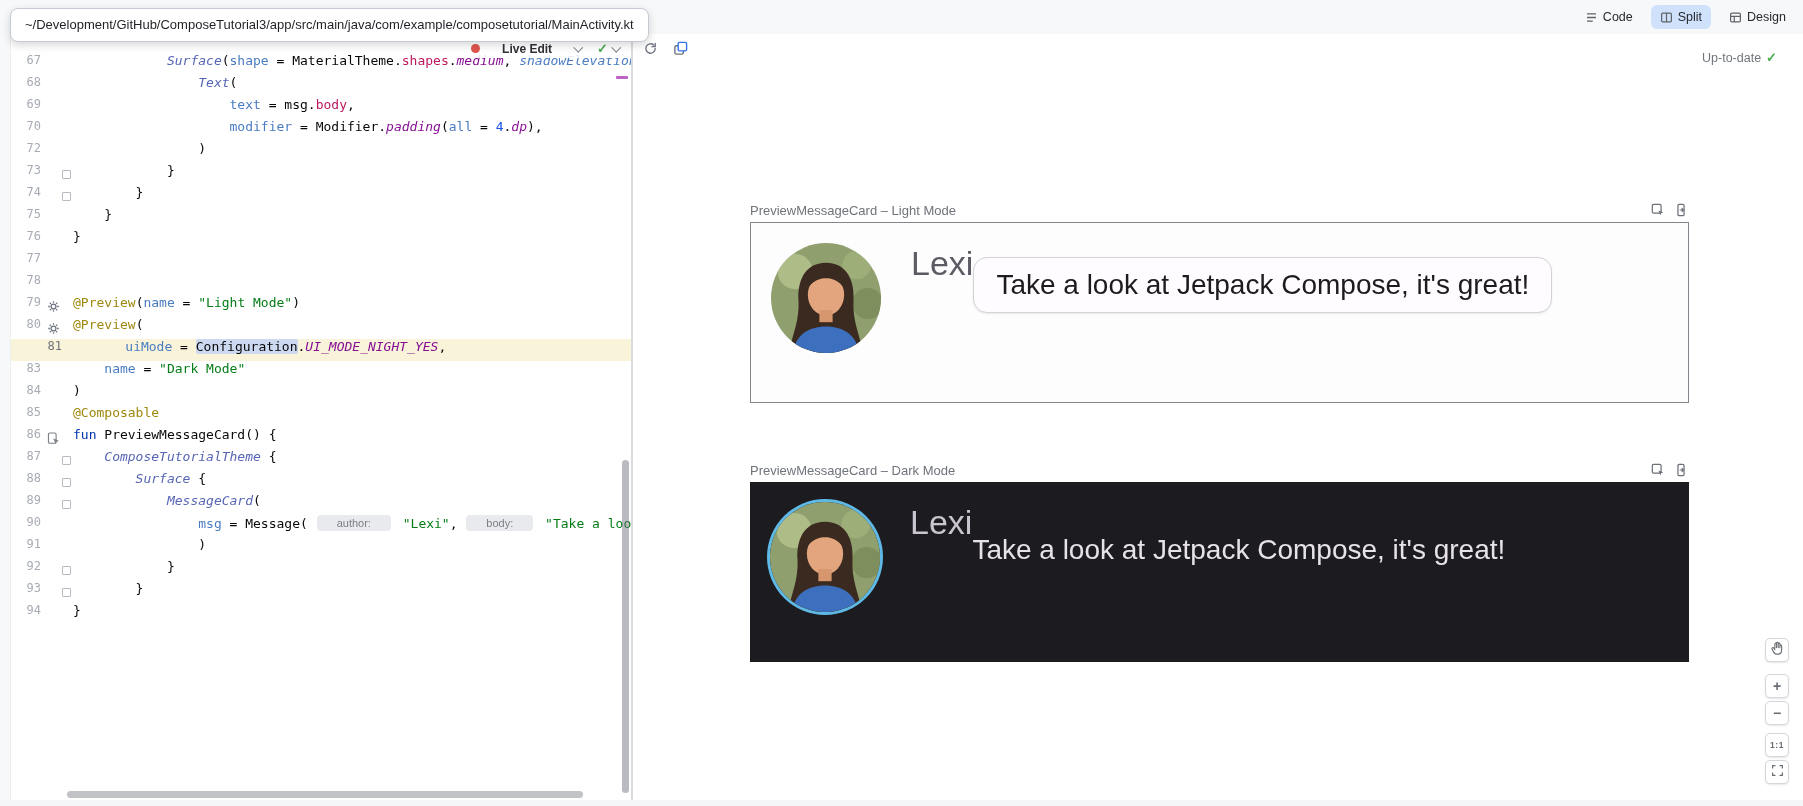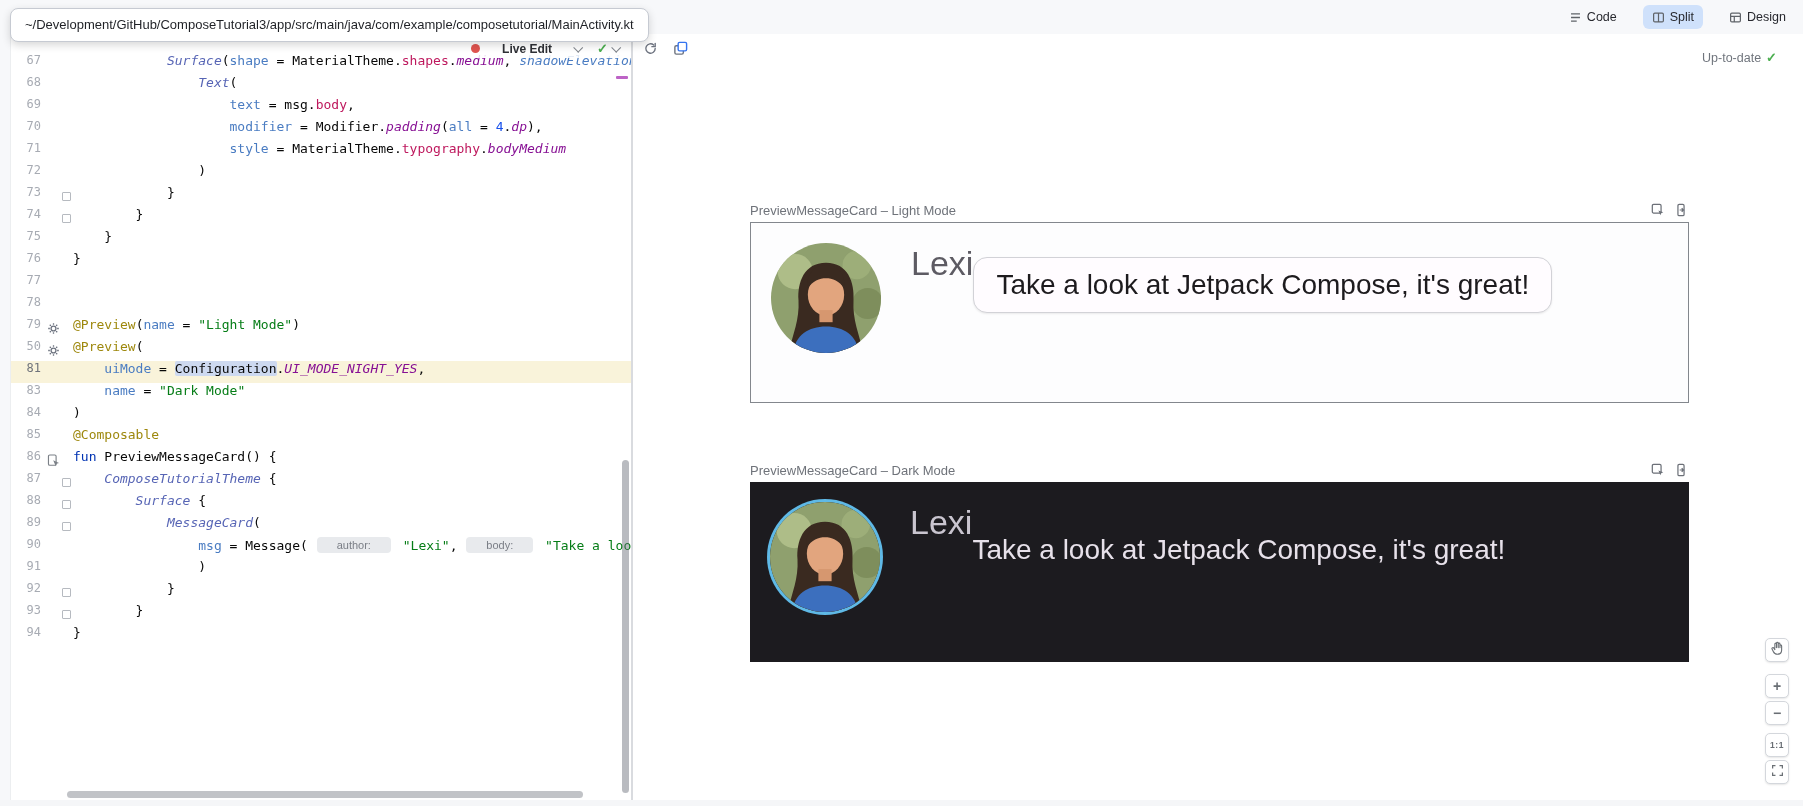--- a/index.html
+++ b/index.html
@@ -1,42 +1,42 @@
 <!DOCTYPE html>
 <html><head>
 <meta charset="utf-8">
 <style>
   html,body{margin:0;padding:0;}
   body{width:1803px;height:806px;overflow:hidden;background:#f5f6f8;font-family:"Liberation Sans",sans-serif;-webkit-font-smoothing:antialiased;}
   .app{position:relative;width:1803px;height:806px;}
 
   
   .topbar{position:absolute;top:0;left:0;right:0;height:34px;background:#f7f8fa;border-bottom:1px solid #e6e8eb;}
-  .mode-switcher{position:absolute;right:8px;top:5px;display:flex;gap:17px;align-items:center;}
+  .mode-switcher{position:absolute;right:8px;top:5px;display:flex;gap:9px;align-items:center;}
   .mode{display:flex;align-items:center;gap:5px;height:24px;padding:0 9px;border:none;background:transparent;border-radius:6px;font:12.5px "Liberation Sans",sans-serif;color:#27282e;cursor:default;}
   .mode.selected{background:#cfe1fb;}
   .mode svg{display:block;}
 
   
   .breadcrumb-popup{position:absolute;left:10px;top:8px;z-index:60;height:32px;line-height:31px;padding:0 14px;background:#ffffff;border:1px solid #c6cad2;border-radius:8px;box-shadow:0 3px 8px rgba(0,0,0,.16);font-size:13px;color:#1f2126;white-space:nowrap;}
 
   
   .main{position:absolute;top:34px;left:0;right:0;bottom:6px;display:flex;justify-content:space-between;}
   .left-stripe{flex:0 0 10px;background:#f7f8fa;border-right:1px solid #eceef0;}
   .editor-pane{flex:0 0 620px;position:relative;background:#ffffff;overflow:hidden;}
   .divider{flex:0 0 2px;background:#d9dbdf;}
   .preview-pane{flex:1;position:relative;background:#ffffff;overflow:hidden;}
 
   
   .code-rows{position:absolute;left:0;top:19px;right:0;}
   .row{display:flex;height:22px;line-height:22px;}
   .row.caret{background:#f9f3da;}
   .gut{flex:0 0 58px;display:flex;}
   .ln{flex:0 0 30px;text-align:right;padding-right:4px;font:12px "DejaVu Sans Mono",monospace;color:#a7abb3;}
-  .row.caret .ln{color:#6f737b;}
+  .row.caret .ln{color:#6f737b;padding-left:21px;}
   .gico{flex:0 0 16px;display:flex;align-items:center;justify-content:center;}
   .fold{flex:0 0 12px;position:relative;}
   .fold.has::before{content:"";position:absolute;top:7px;left:1px;width:7px;height:7px;border:1px solid #b6bac0;background:#fff;border-radius:1px;}
   .codeln{white-space:pre;font:13px "DejaVu Sans Mono",monospace;color:#080808;}
   .tk-p{color:#080808;}
   .tk-kw{color:#0033b3;}
   .tk-ann{color:#9e880d;}
   .tk-str{color:#067d17;}
   .tk-num{color:#1750eb;}
   .tk-arg{color:#4a7cc2;}
@@ -160,28 +160,20 @@
           <div class="row">
             <div class="gut">
               <span class="ln">70</span>
               <span class="gico"></span>
               <span class="fold"></span>
             </div>
             <div class="codeln"><span class="tk-p">                    </span><span class="tk-arg">modifier</span><span class="tk-p"> = </span><span class="tk-p">Modifier</span><span class="tk-p">.</span><span class="tk-propi">padding</span><span class="tk-p">(</span><span class="tk-arg">all</span><span class="tk-p"> = </span><span class="tk-num">4</span><span class="tk-p">.</span><span class="tk-propi">dp</span><span class="tk-p">),</span></div>
           </div>
           <div class="row">
             <div class="gut">
-              <span class="ln">71</span>
-              <span class="gico"></span>
-              <span class="fold"></span>
-            </div>
-            <div class="codeln"><span class="tk-p">                    </span><span class="tk-arg">style</span><span class="tk-p"> = </span><span class="tk-p">MaterialTheme</span><span class="tk-p">.</span><span class="tk-prop">typography</span><span class="tk-p">.</span><span class="tk-propi">bodyMedium</span></div>
-          </div>
-          <div class="row">
-            <div class="gut">
               <span class="ln">72</span>
               <span class="gico"></span>
               <span class="fold"></span>
             </div>
             <div class="codeln"><span class="tk-p">                )</span></div>
           </div>
           <div class="row">
             <div class="gut">
               <span class="ln">73</span>
               <span class="gico"></span>
@@ -237,21 +229,21 @@
                   <circle cx="8" cy="8" r="3"></circle>
                   <path d="M8 1.5v2M8 12.5v2M1.5 8h2M12.5 8h2M3.4 3.4l1.4 1.4M11.2 11.2l1.4 1.4M12.6 3.4l-1.4 1.4M4.8 11.2l-1.4 1.4"></path>
                 </svg>
               </span>
               <span class="fold"></span>
             </div>
             <div class="codeln"><span class="tk-ann">@Preview</span><span class="tk-p">(</span><span class="tk-arg">name</span><span class="tk-p"> = </span><span class="tk-str">"Light Mode"</span><span class="tk-p">)</span></div>
           </div>
           <div class="row">
             <div class="gut">
-              <span class="ln">50</span>
+              <span class="ln">80</span>
               <span class="gico">
                 <svg width="13" height="13" viewBox="0 0 16 16" fill="none" stroke="#6e7480" stroke-width="1.6">
                   <circle cx="8" cy="8" r="3"></circle>
                   <path d="M8 1.5v2M8 12.5v2M1.5 8h2M12.5 8h2M3.4 3.4l1.4 1.4M11.2 11.2l1.4 1.4M12.6 3.4l-1.4 1.4M4.8 11.2l-1.4 1.4"></path>
                 </svg>
               </span>
               <span class="fold"></span>
             </div>
             <div class="codeln"><span class="tk-ann">@Preview</span><span class="tk-p">(</span></div>
           </div>

